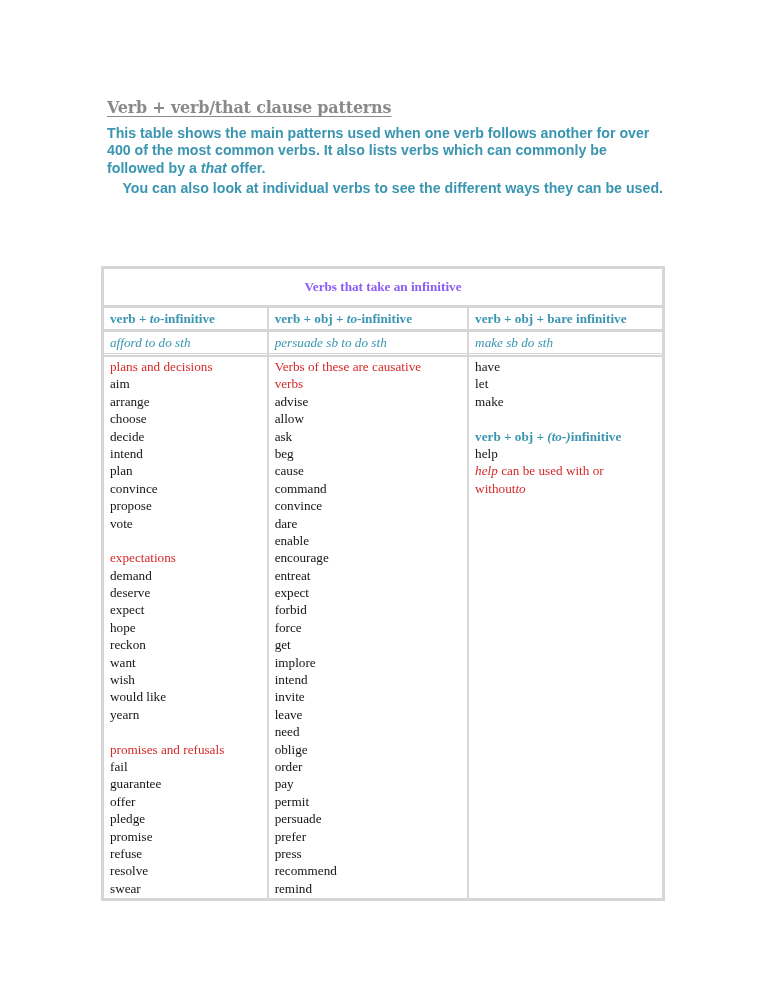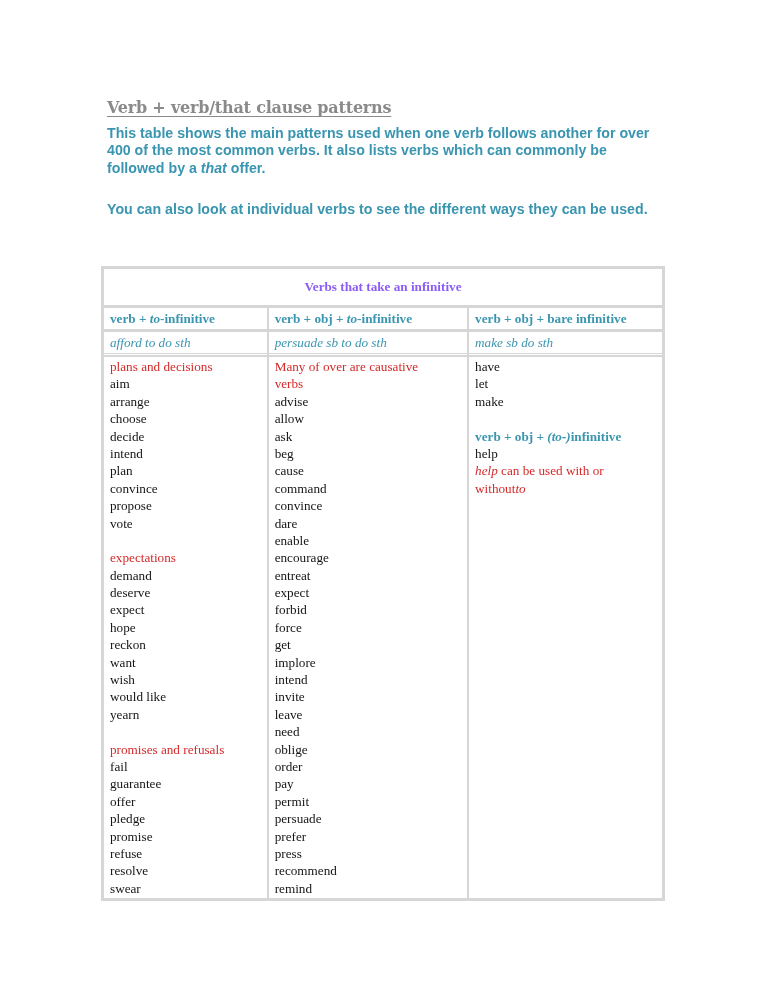--- a/index.html
+++ b/index.html
@@ -40,21 +40,21 @@
     }
     .intro {
       font-family: "Liberation Sans", sans-serif;
       font-weight: bold;
       font-size: 14.2px;
       color: #3a95b0;
       line-height: 17.3px;
       margin: 5px 0 0 0;
       width: 556px;
     }
-    .intro + .intro { margin-top: 24px; }
+    .intro + .intro { margin-top: 3px; text-align: right; }
 
     .verb-table {
       position: absolute;
       left: 101px;
       top: 266px;
       width: 564px;
       border-collapse: separate;
       border-spacing: 0;
       border: 2px solid #d6d6d6;
       font-family: "Liberation Serif", serif;
@@ -175,21 +175,21 @@
             <li>offer</li>
             <li>pledge</li>
             <li>promise</li>
             <li>refuse</li>
             <li>resolve</li>
             <li>swear</li>
           </ul>
     </td>
     <td>
       <ul class="verb-list">
-            <li class="cat">Many of over are causative</li>
+            <li class="cat">Verbs of these are causative</li>
             <li class="cat">verbs</li>
             <li>advise</li>
             <li>allow</li>
             <li>ask</li>
             <li>beg</li>
             <li>cause</li>
             <li>command</li>
             <li>convince</li>
             <li>dare</li>
             <li>enable</li>

